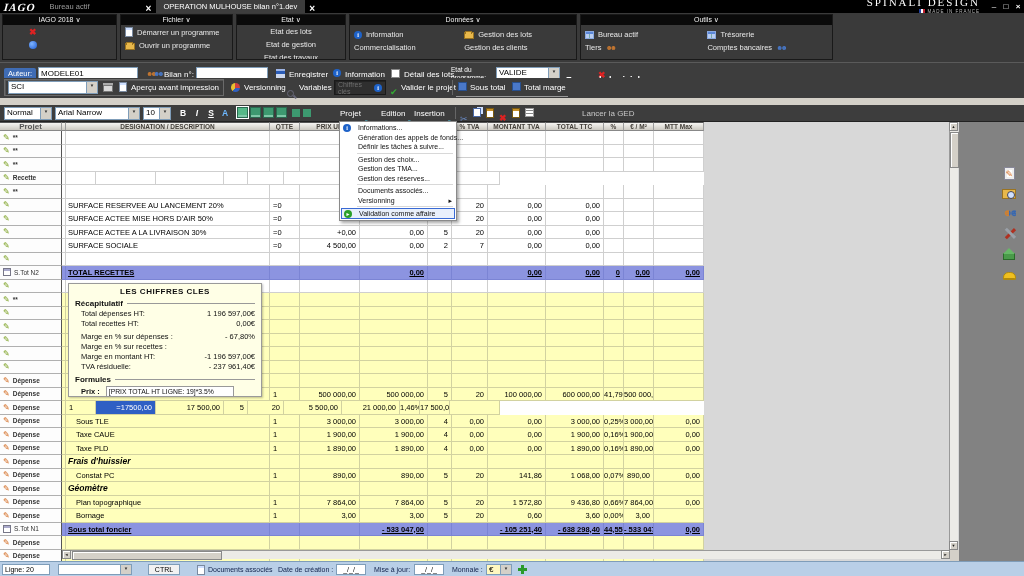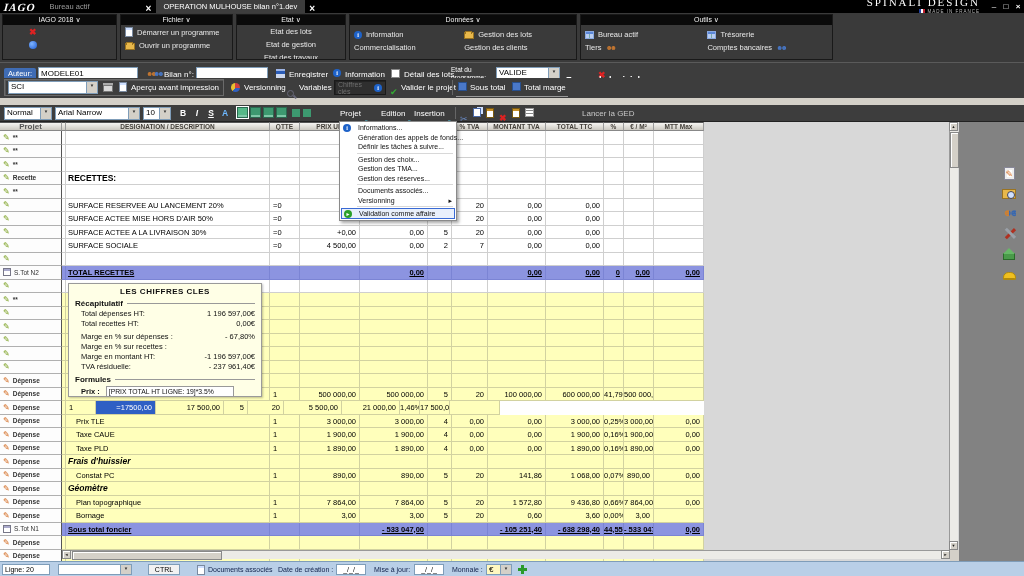--- a/index.html
+++ b/index.html
@@ -433,21 +433,20 @@
         <div class="cell c-pct num" style="width: 20px;"></div>
         <div class="cell c-em num" style="width: 30px;"></div>
         <div class="cell c-mtt num" style="width: 50px;"></div>
       </div>
       <div class="trow bg-w st-b">
         <div class="cell c-p pcell" style="width: 62px;">
           <span class="ic gl-pencil pg"></span>
           <span class="plabel">Recette</span>
         </div>
         <div class="cell c-g gcell" style="width: 4px;"></div>
-        <div class="cell c-d dcell" style="width: 204px;">RECETTES:</div>
         <div class="cell c-q ql" style="width: 30px;"></div>
         <div class="cell c-pu num" style="width: 60px;"></div>
         <div class="cell c-ht num" style="width: 68px;"></div>
         <div class="cell c-c1 num" style="width: 24px;"></div>
         <div class="cell c-tva num" style="width: 36px;"></div>
         <div class="cell c-mtva num" style="width: 58px;"></div>
         <div class="cell c-ttc num" style="width: 58px;"></div>
         <div class="cell c-pct num" style="width: 20px;"></div>
         <div class="cell c-em num" style="width: 30px;"></div>
         <div class="cell c-mtt num" style="width: 50px;"></div>
@@ -756,21 +755,21 @@
         <div class="cell c-pct num" style="width: 20px;">1,46%</div>
         <div class="cell c-em num" style="width: 30px;">17 500,00</div>
         <div class="cell c-mtt num" style="width: 50px;"></div>
       </div>
       <div class="trow bg-y st-n">
         <div class="cell c-p pcell" style="width: 62px;">
           <span class="ic gl-pencil po"></span>
           <span class="plabel">Dépense</span>
         </div>
         <div class="cell c-g gcell" style="width: 4px;"></div>
-        <div class="cell c-d dcell ind" style="width: 204px;">Prix TLE</div>
+        <div class="cell c-d dcell ind" style="width: 204px;">Sous TLE</div>
         <div class="cell c-q ql" style="width: 30px;">1</div>
         <div class="cell c-pu num" style="width: 60px;">3 000,00</div>
         <div class="cell c-ht num" style="width: 68px;">3 000,00</div>
         <div class="cell c-c1 num" style="width: 24px;">4</div>
         <div class="cell c-tva num" style="width: 36px;">0,00</div>
         <div class="cell c-mtva num" style="width: 58px;">0,00</div>
         <div class="cell c-ttc num" style="width: 58px;">3 000,00</div>
         <div class="cell c-pct num" style="width: 20px;">0,25%</div>
         <div class="cell c-em num" style="width: 30px;">3 000,00</div>
         <div class="cell c-mtt num" style="width: 50px;">0,00</div>

